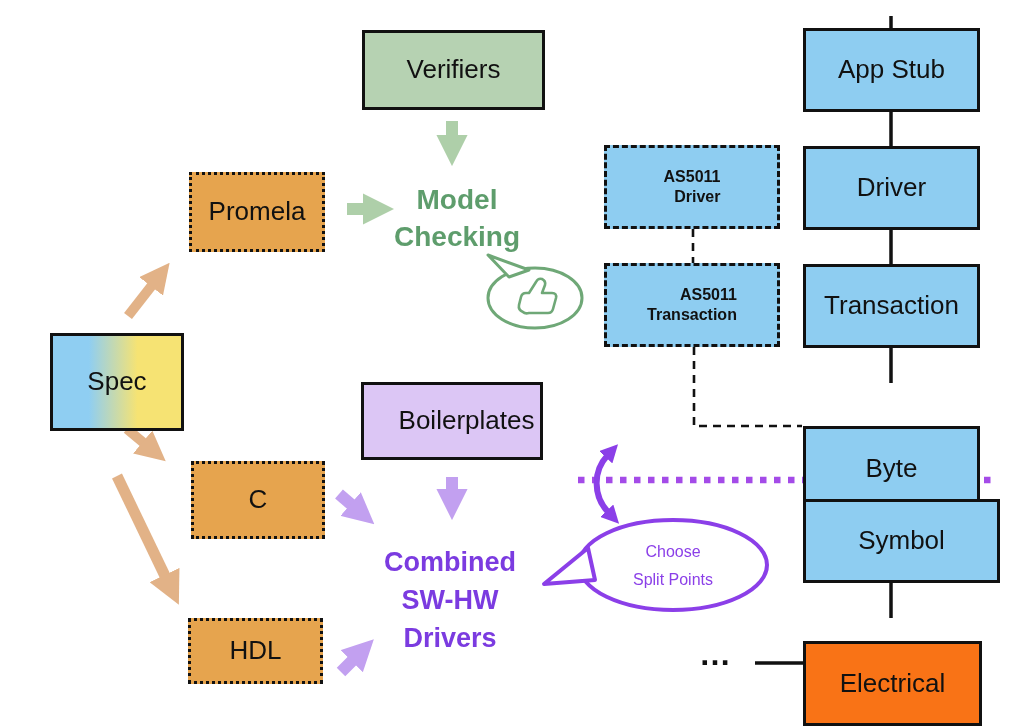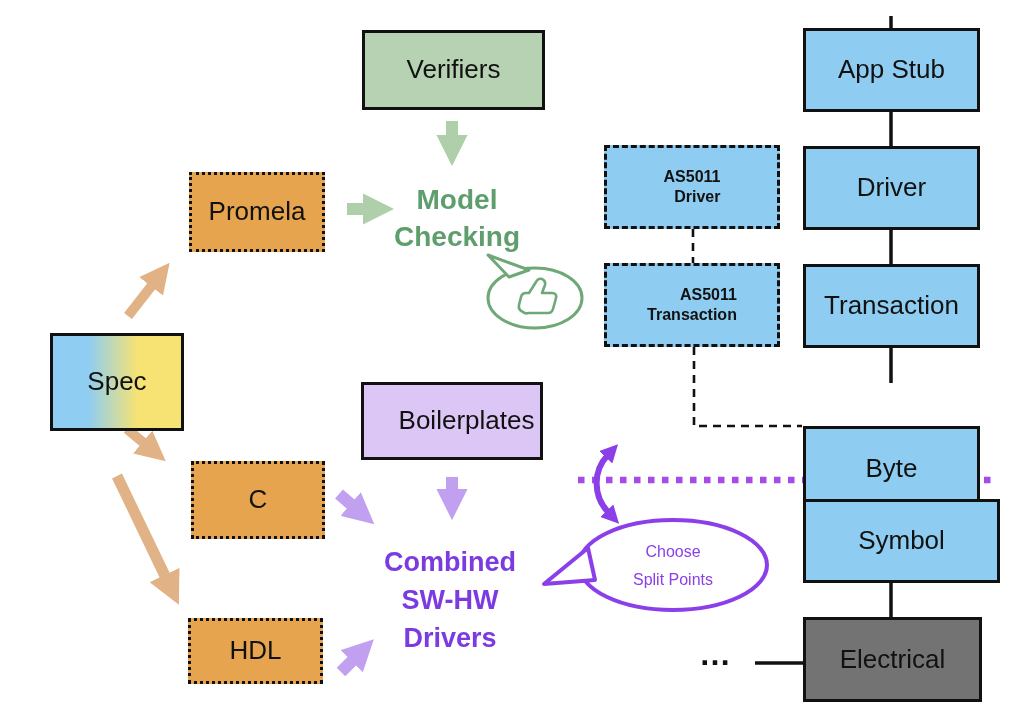--- a/index.html
+++ b/index.html
@@ -13,21 +13,21 @@
     text-align:right;box-sizing:border-box;font-size:26px;color:#111;line-height:1.12;
     z-index:2;
   }
   .solid{border:3px solid #111;}
   .dotted{border:3px dotted #111;}
   .dashed{border:3px dashed #111;}
   .blue{background:#8ECDF1;}
   .sage{background:#B6D2B2;}
   .orange{background:#E6A44E;}
   .lavender{background:#DCC6F5;}
-  .gray{background:#737373;}
+  .gray{background:#f97316;margin-top:24px;}
   .spec-grad{background:linear-gradient(90deg,#8FCEF2 0%,#8FCEF2 28%,#F6E373 66%,#F6E373 100%);}
   .two-line{font-size:16px;line-height:1.22;font-weight:bold;}
   .annot{position:absolute;text-align:center;font-weight:700;z-index:3;}
   .annot div{display:block;}
   .green-text{color:#5E9D6C;font-size:28px;line-height:37px;}
   .purple-text{color:#7B3BE0;font-size:27px;line-height:38px;}
   .bubble-text{
     position:absolute;text-align:center;color:#8B3FE8;font-size:16px;line-height:28px;
     font-weight:400;z-index:3;
   }

